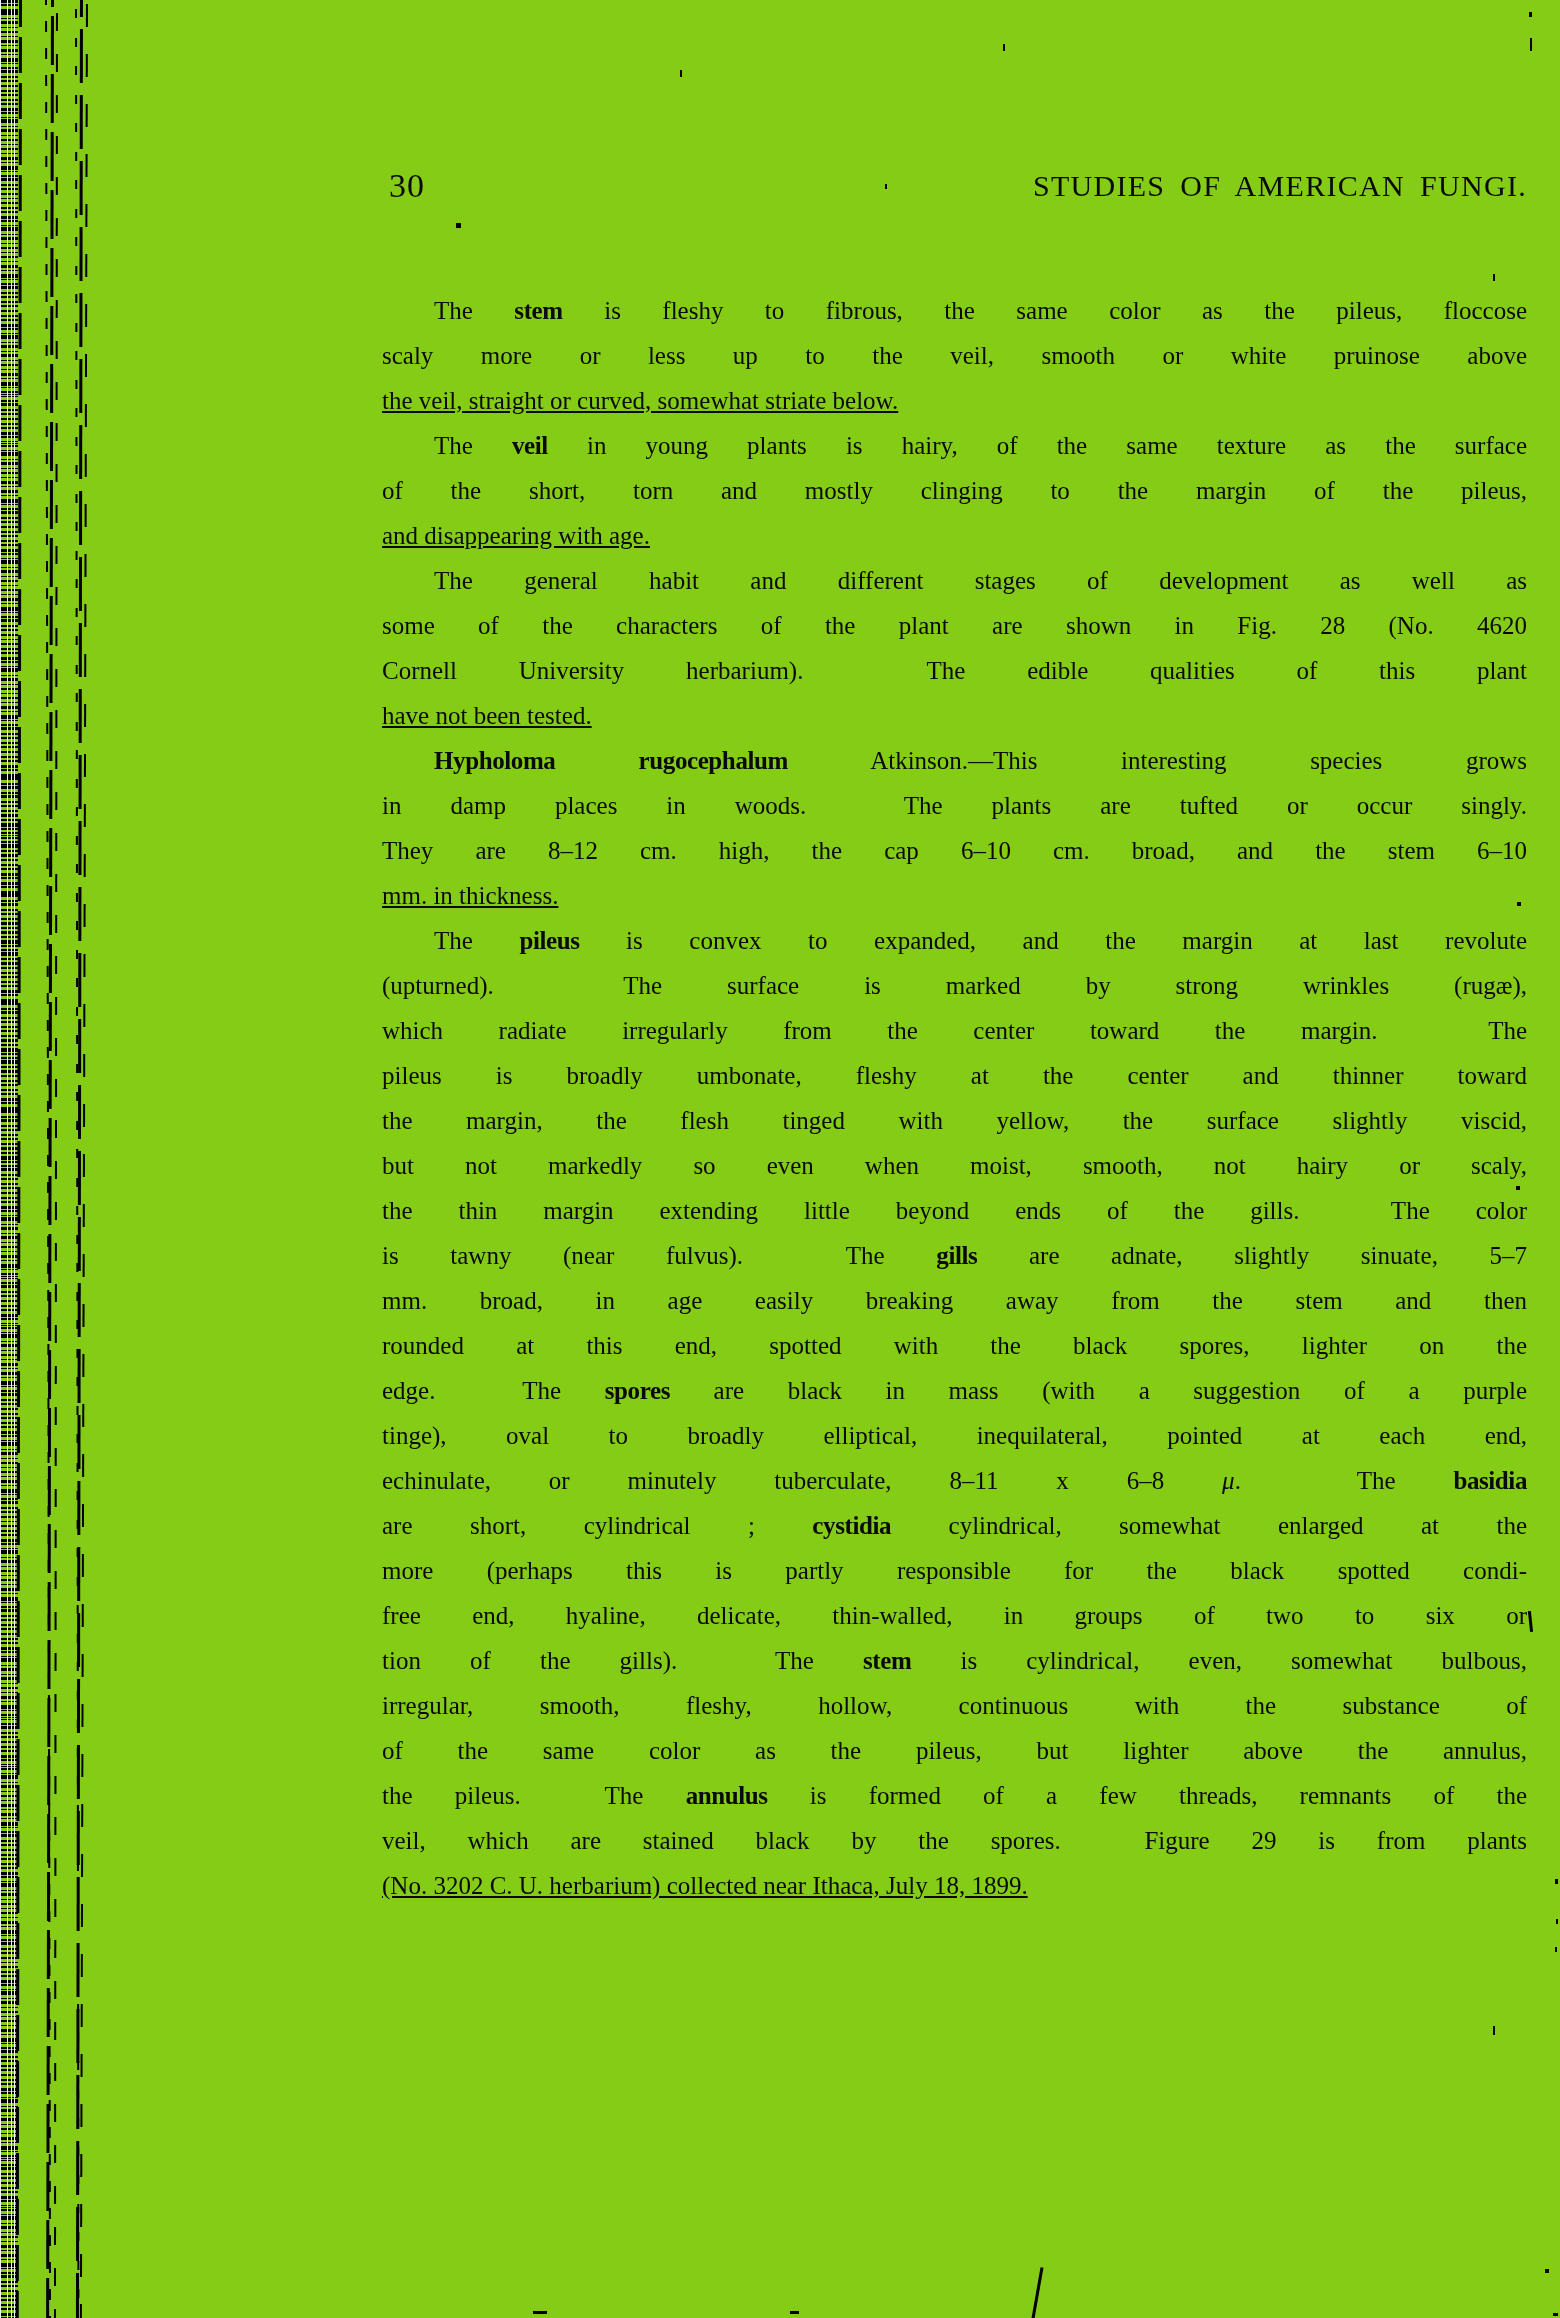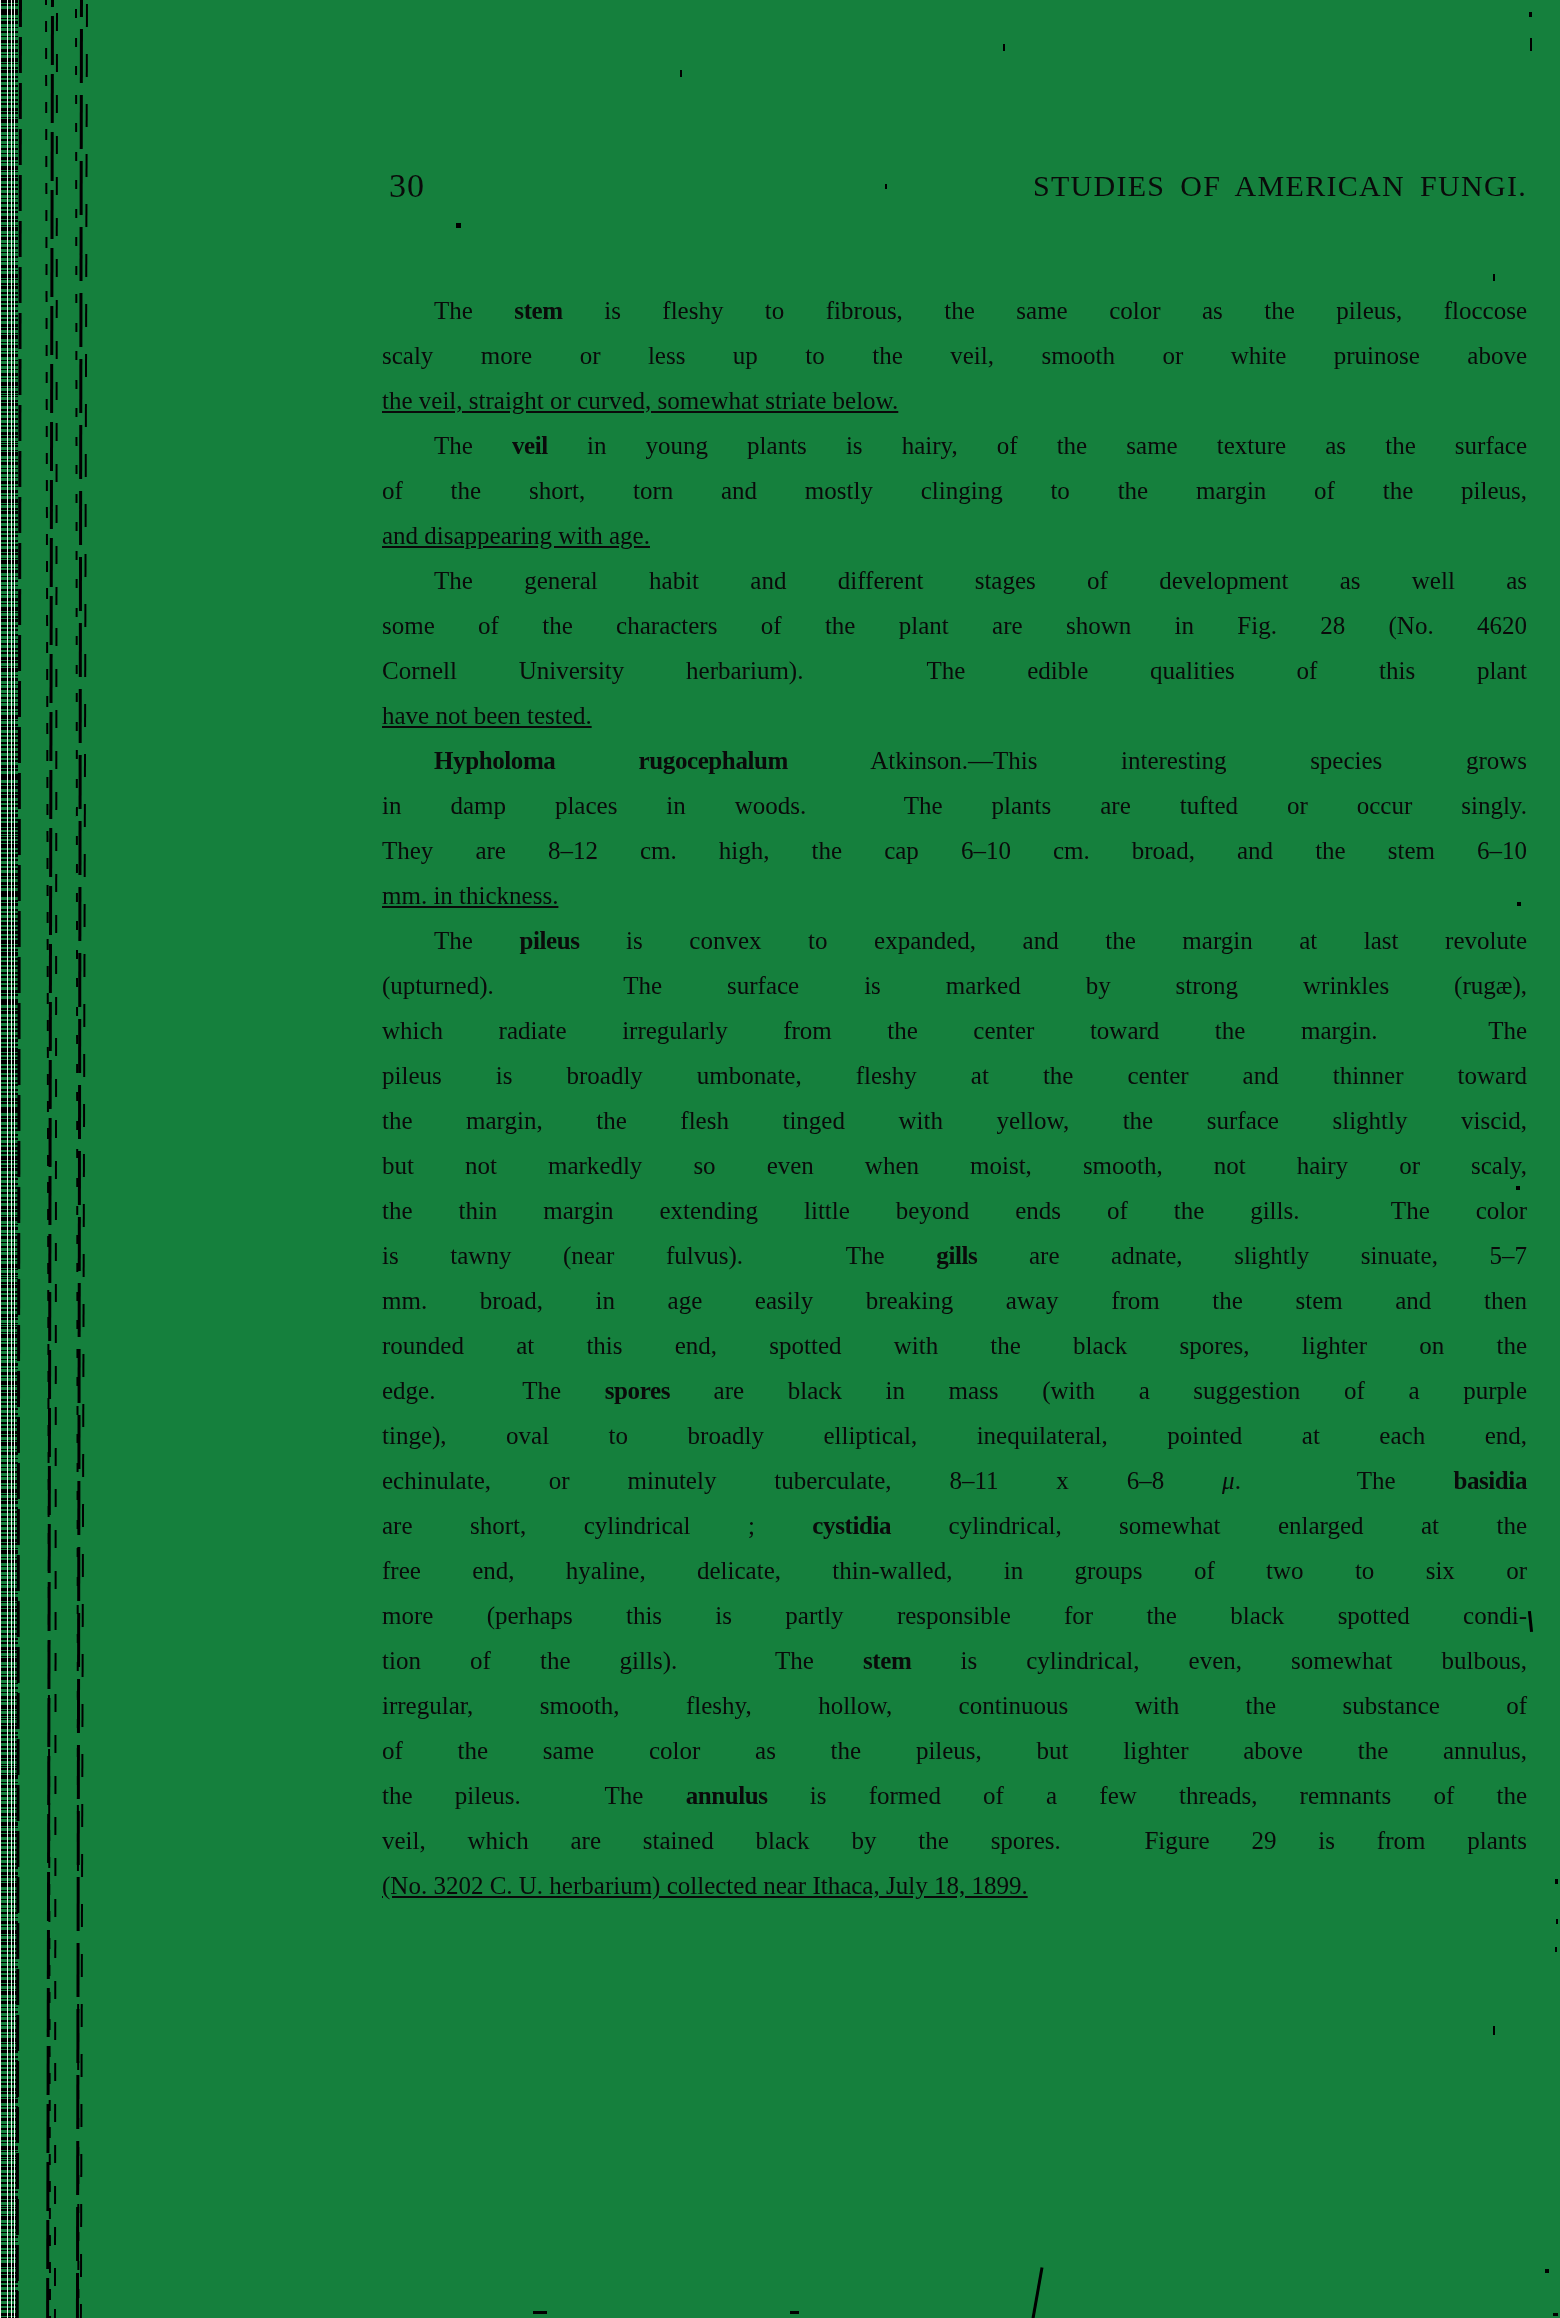--- a/index.html
+++ b/index.html
@@ -1,21 +1,21 @@
 <!DOCTYPE html>
 <html style="font-size:14.3px"><head>
 <meta charset="utf-8">
 <style>
   html,body{margin:0;padding:0;background:#ffffff;}
   body{
     width:1561px;height:2319px;position:relative;overflow:hidden;
     font-family:"Liberation Serif", serif;color:#0a0a0a;
     -webkit-font-smoothing:antialiased;
   }
-  .page{position:absolute;inset:0;background:#15803d;padding-left:43px;}
+  .page{position:absolute;inset:0;background:#84cc16;padding-left:43px;}
 
   
   .page-number{
     position:absolute;left:389px;top:168px;
     font-size:34px;line-height:36px;letter-spacing:0.9px;
   }
   .header-title{
     position:absolute;left:382px;top:168px;width:1145px;
     text-align:right;font-size:30px;line-height:36px;
     letter-spacing:1.3px;word-spacing:6.2px;
@@ -104,22 +104,22 @@
         <div class="line"><span>the margin, the flesh tinged with yellow, the surface slightly viscid,</span></div>
         <div class="line"><span>but not markedly so even when moist, smooth, not hairy or scaly,</span></div>
         <div class="line"><span>the thin margin extending little beyond ends of the gills.&nbsp; The color</span></div>
         <div class="line"><span>is tawny (near fulvus).&nbsp; The </span><span class="b">gills</span><span> are adnate, slightly sinuate, 5–7</span></div>
         <div class="line"><span>mm. broad, in age easily breaking away from the stem and then</span></div>
         <div class="line"><span>rounded at this end, spotted with the black spores, lighter on the</span></div>
         <div class="line"><span>edge.&nbsp; The </span><span class="b">spores</span><span> are black in mass (with a suggestion of a purple</span></div>
         <div class="line"><span>tinge), oval to broadly elliptical, inequilateral, pointed at each end,</span></div>
         <div class="line"><span>echinulate, or minutely tuberculate, 8–11 x 6–8 </span><span class="i">μ</span><span>.&nbsp; The </span><span class="b">basidia</span></div>
         <div class="line"><span>are short, cylindrical ; </span><span class="b">cystidia</span><span> cylindrical, somewhat enlarged at the</span></div>
+        <div class="line"><span>more (perhaps this is partly responsible for the black spotted condi-</span></div>
         <div class="line"><span>free end, hyaline, delicate, thin-walled, in groups of two to six or</span></div>
-        <div class="line"><span>more (perhaps this is partly responsible for the black spotted condi-</span></div>
         <div class="line"><span>tion of the gills).&nbsp; The </span><span class="b">stem</span><span> is cylindrical, even, somewhat bulbous,</span></div>
         <div class="line"><span>irregular, smooth, fleshy, hollow, continuous with the substance of</span></div>
         <div class="line"><span>of the same color as the pileus, but lighter above the annulus,</span></div>
         <div class="line"><span>the pileus.&nbsp; The </span><span class="b">annulus</span><span> is formed of a few threads, remnants of the</span></div>
         <div class="line"><span>veil, which are stained black by the spores.&nbsp; Figure 29 is from plants</span></div>
         <div class="line lastline"><span>(No. 3202 C. U. herbarium) collected near Ithaca, July 18, 1899.</span></div>
       </div>
     </div>
 
   <div class="speck" style="left:1003px;top:44px;width:1.8px;height:7.1px;"></div>

